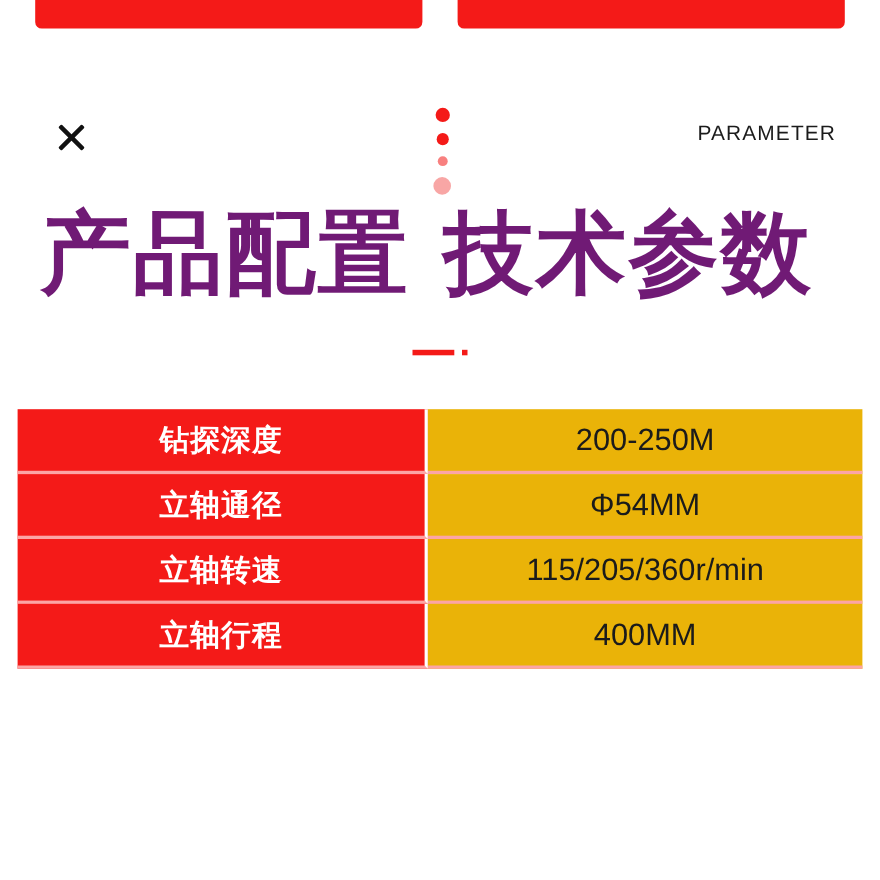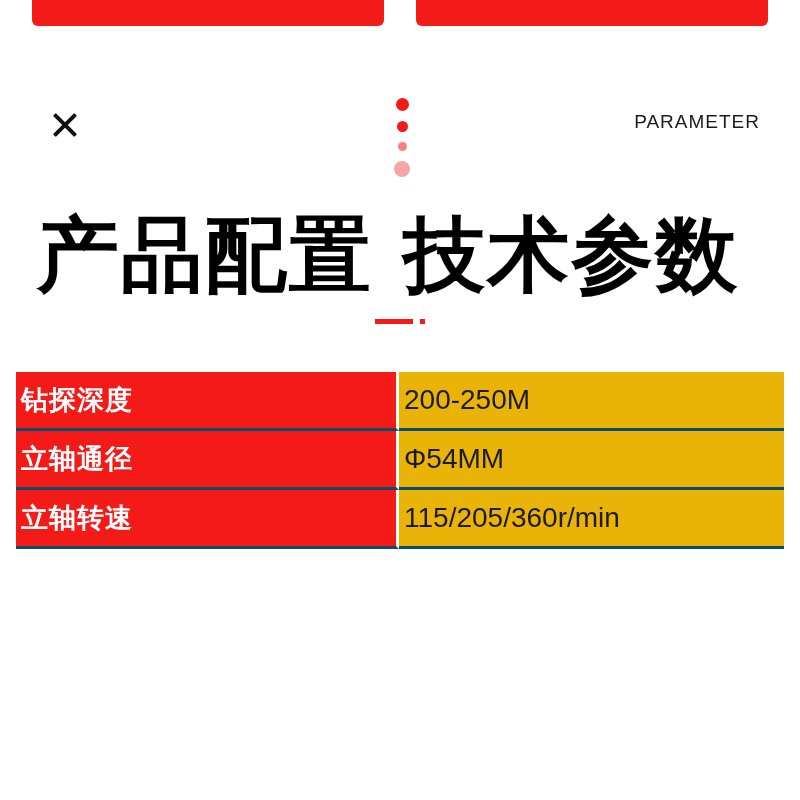--- a/index.html
+++ b/index.html
@@ -96,25 +96,24 @@
 
   .main-title {
     position: absolute;
     left: 0;
     top: 160px;
     width: 776px;
     text-align: center;
     font-size: 82px;
     line-height: 90px;
     font-weight: bold;
-    color: #000000;
+    color: #701a75;
     letter-spacing: 2px;
     font-family: "DejaVu Sans", sans-serif;
     white-space: nowrap;
-    margin-top: 24px;
   }
 
   .underline-wrap {
     position: absolute;
     left: 0;
     top: 286px;
     width: 800px;
     height: 10px;
     text-align: center;
   }
@@ -139,23 +138,24 @@
     position: absolute;
     top: 372px;
     left: 16px;
     width: 768px;
     border-collapse: separate;
     border-spacing: 0;
     table-layout: fixed;
   }
   .spec-table tr { height: 59px; }
   .spec-table td {
-    padding: 5px;
+    padding: 0;
+    text-align: center;
     vertical-align: middle;
-    border-bottom: 3px solid #0c4a6e;
+    border-bottom: 3px solid #fca5a5;
   }
   .spec-table td.label {
     width: 370px;
     background: #f41a18;
     color: #ffffff;
     font-size: 27px;
     font-weight: bold;
     font-family: "DejaVu Sans", sans-serif;
     border-right: 3px solid #ffffff;
     letter-spacing: 1px;
@@ -205,14 +205,18 @@
       <td class="value">200-250M</td>
     </tr>
     <tr>
       <td class="label">立轴通径</td>
       <td class="value">Φ54MM</td>
     </tr>
     <tr>
       <td class="label">立轴转速</td>
       <td class="value">115/205/360r/min</td>
     </tr>
+    <tr>
+      <td class="label">立轴行程</td>
+      <td class="value">400MM</td>
+    </tr>
   </tbody>
 </table>
 
 </body></html>

